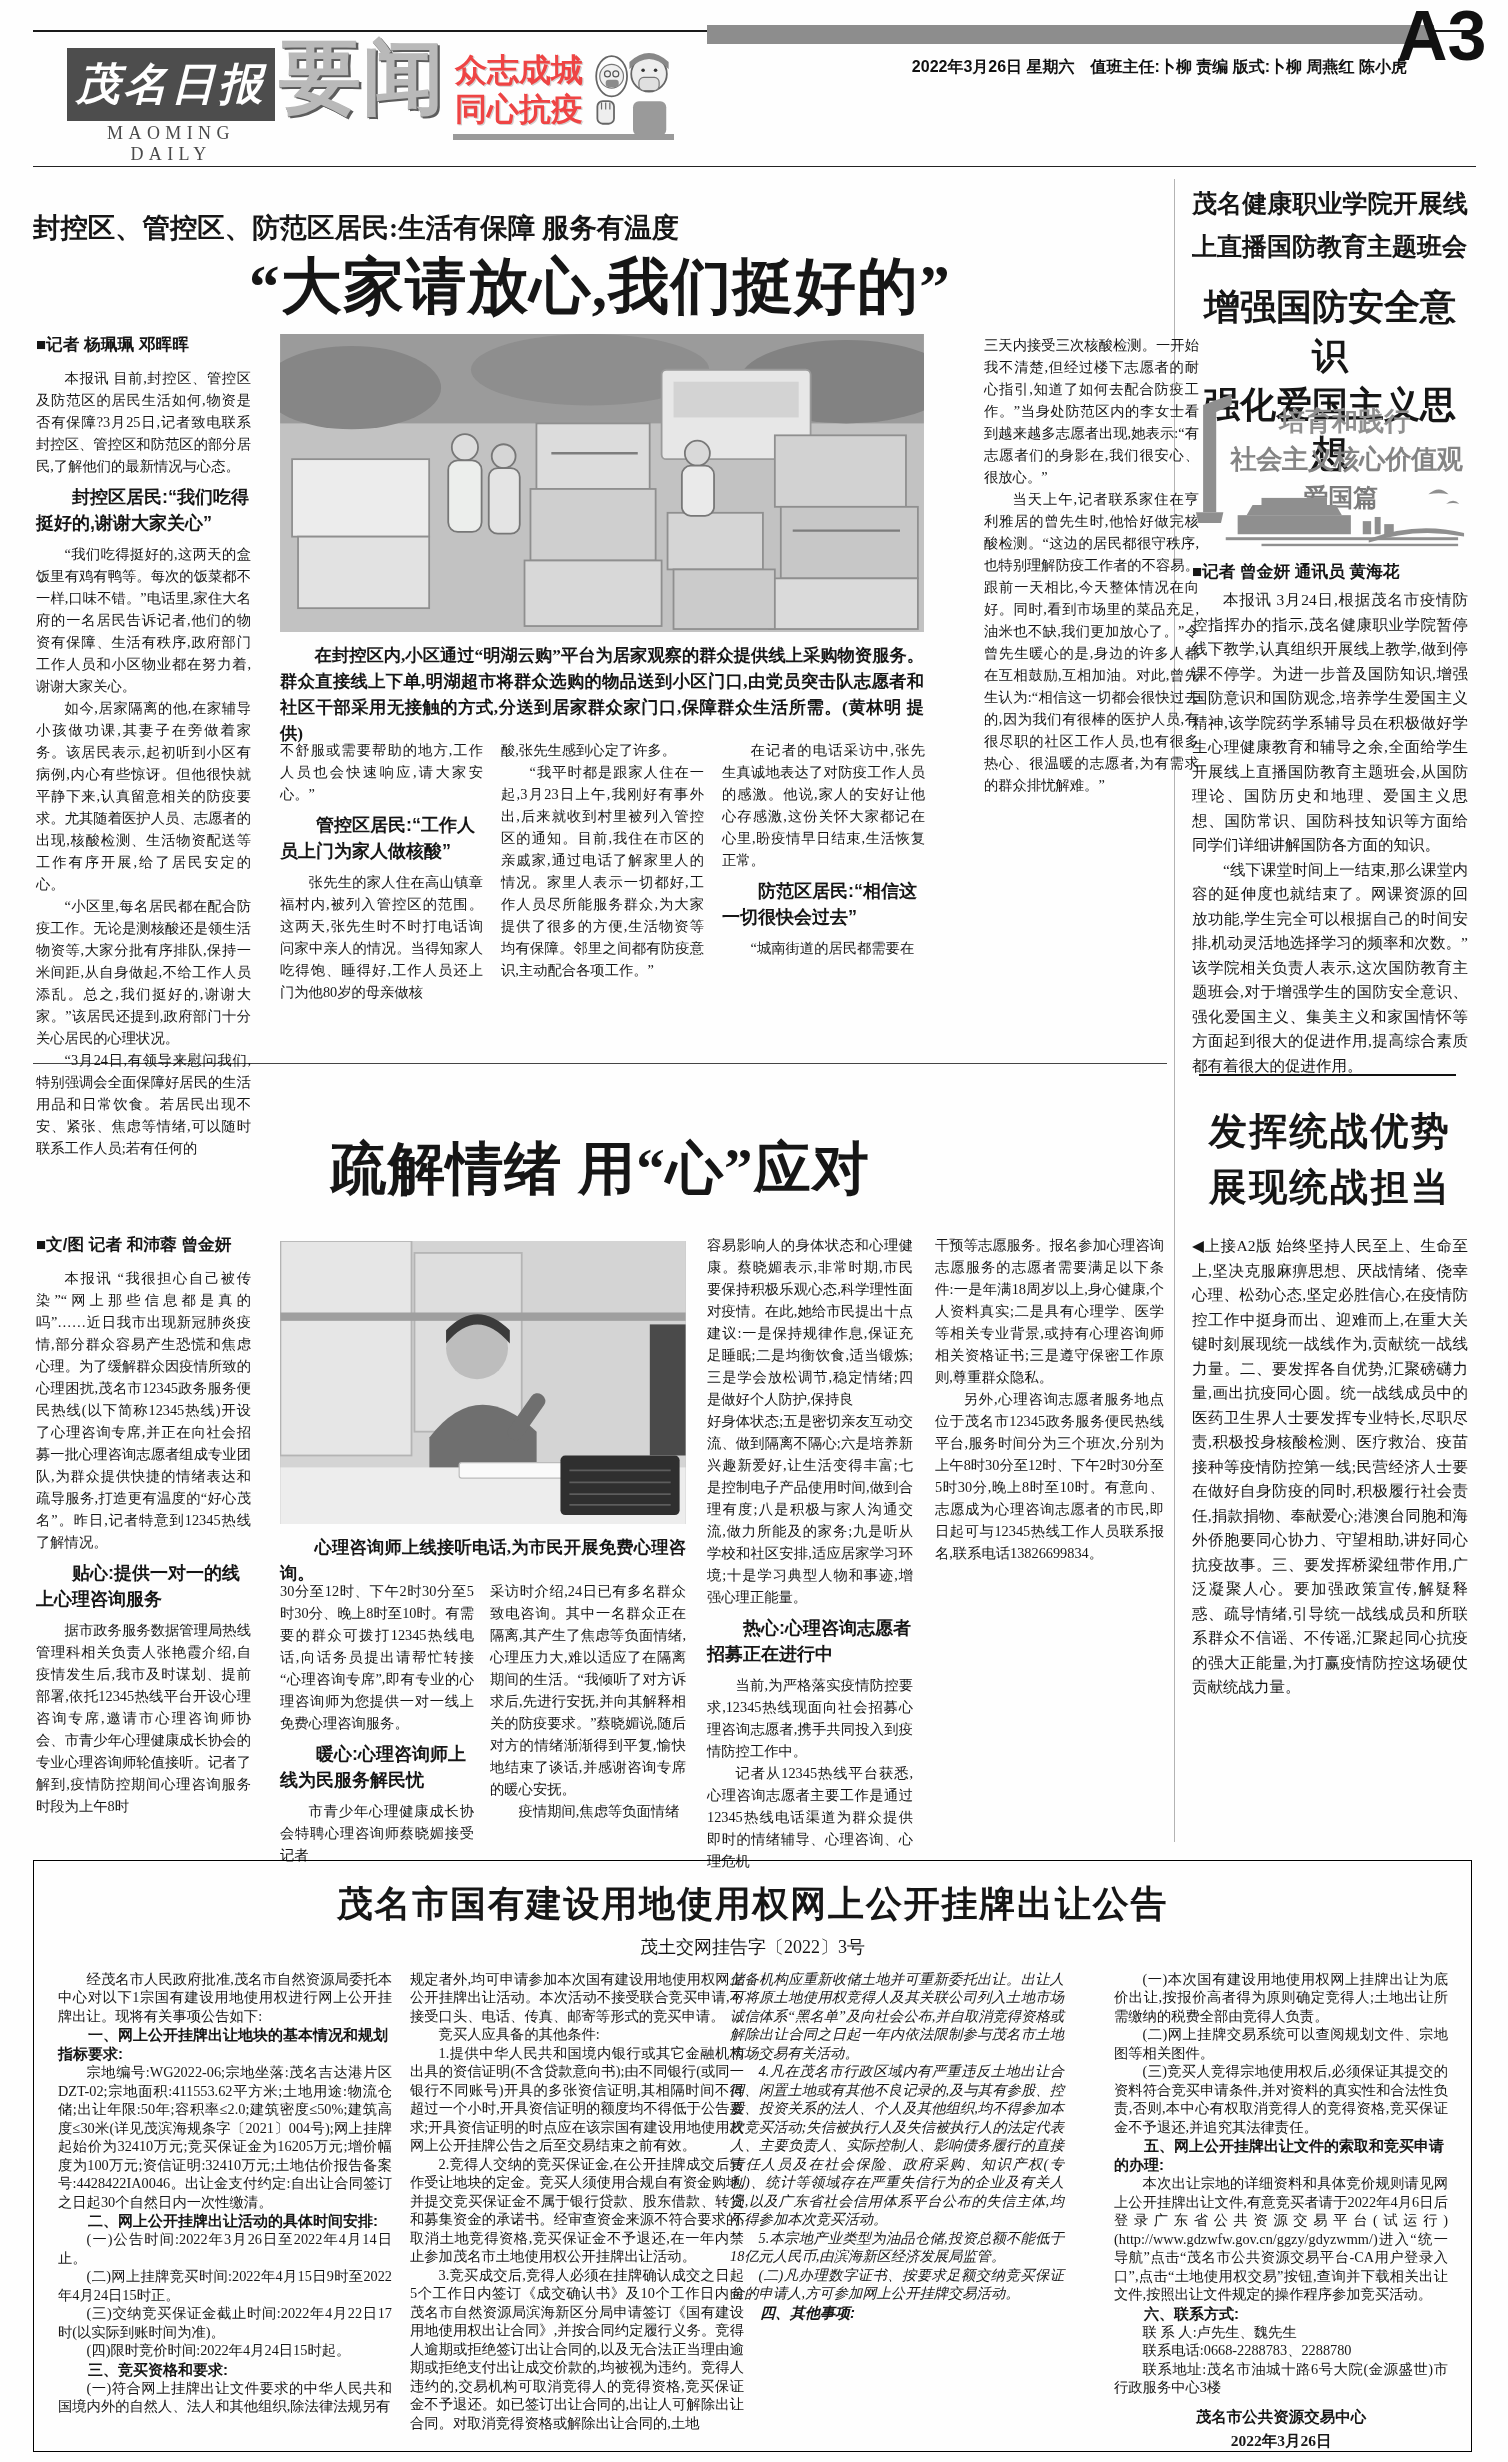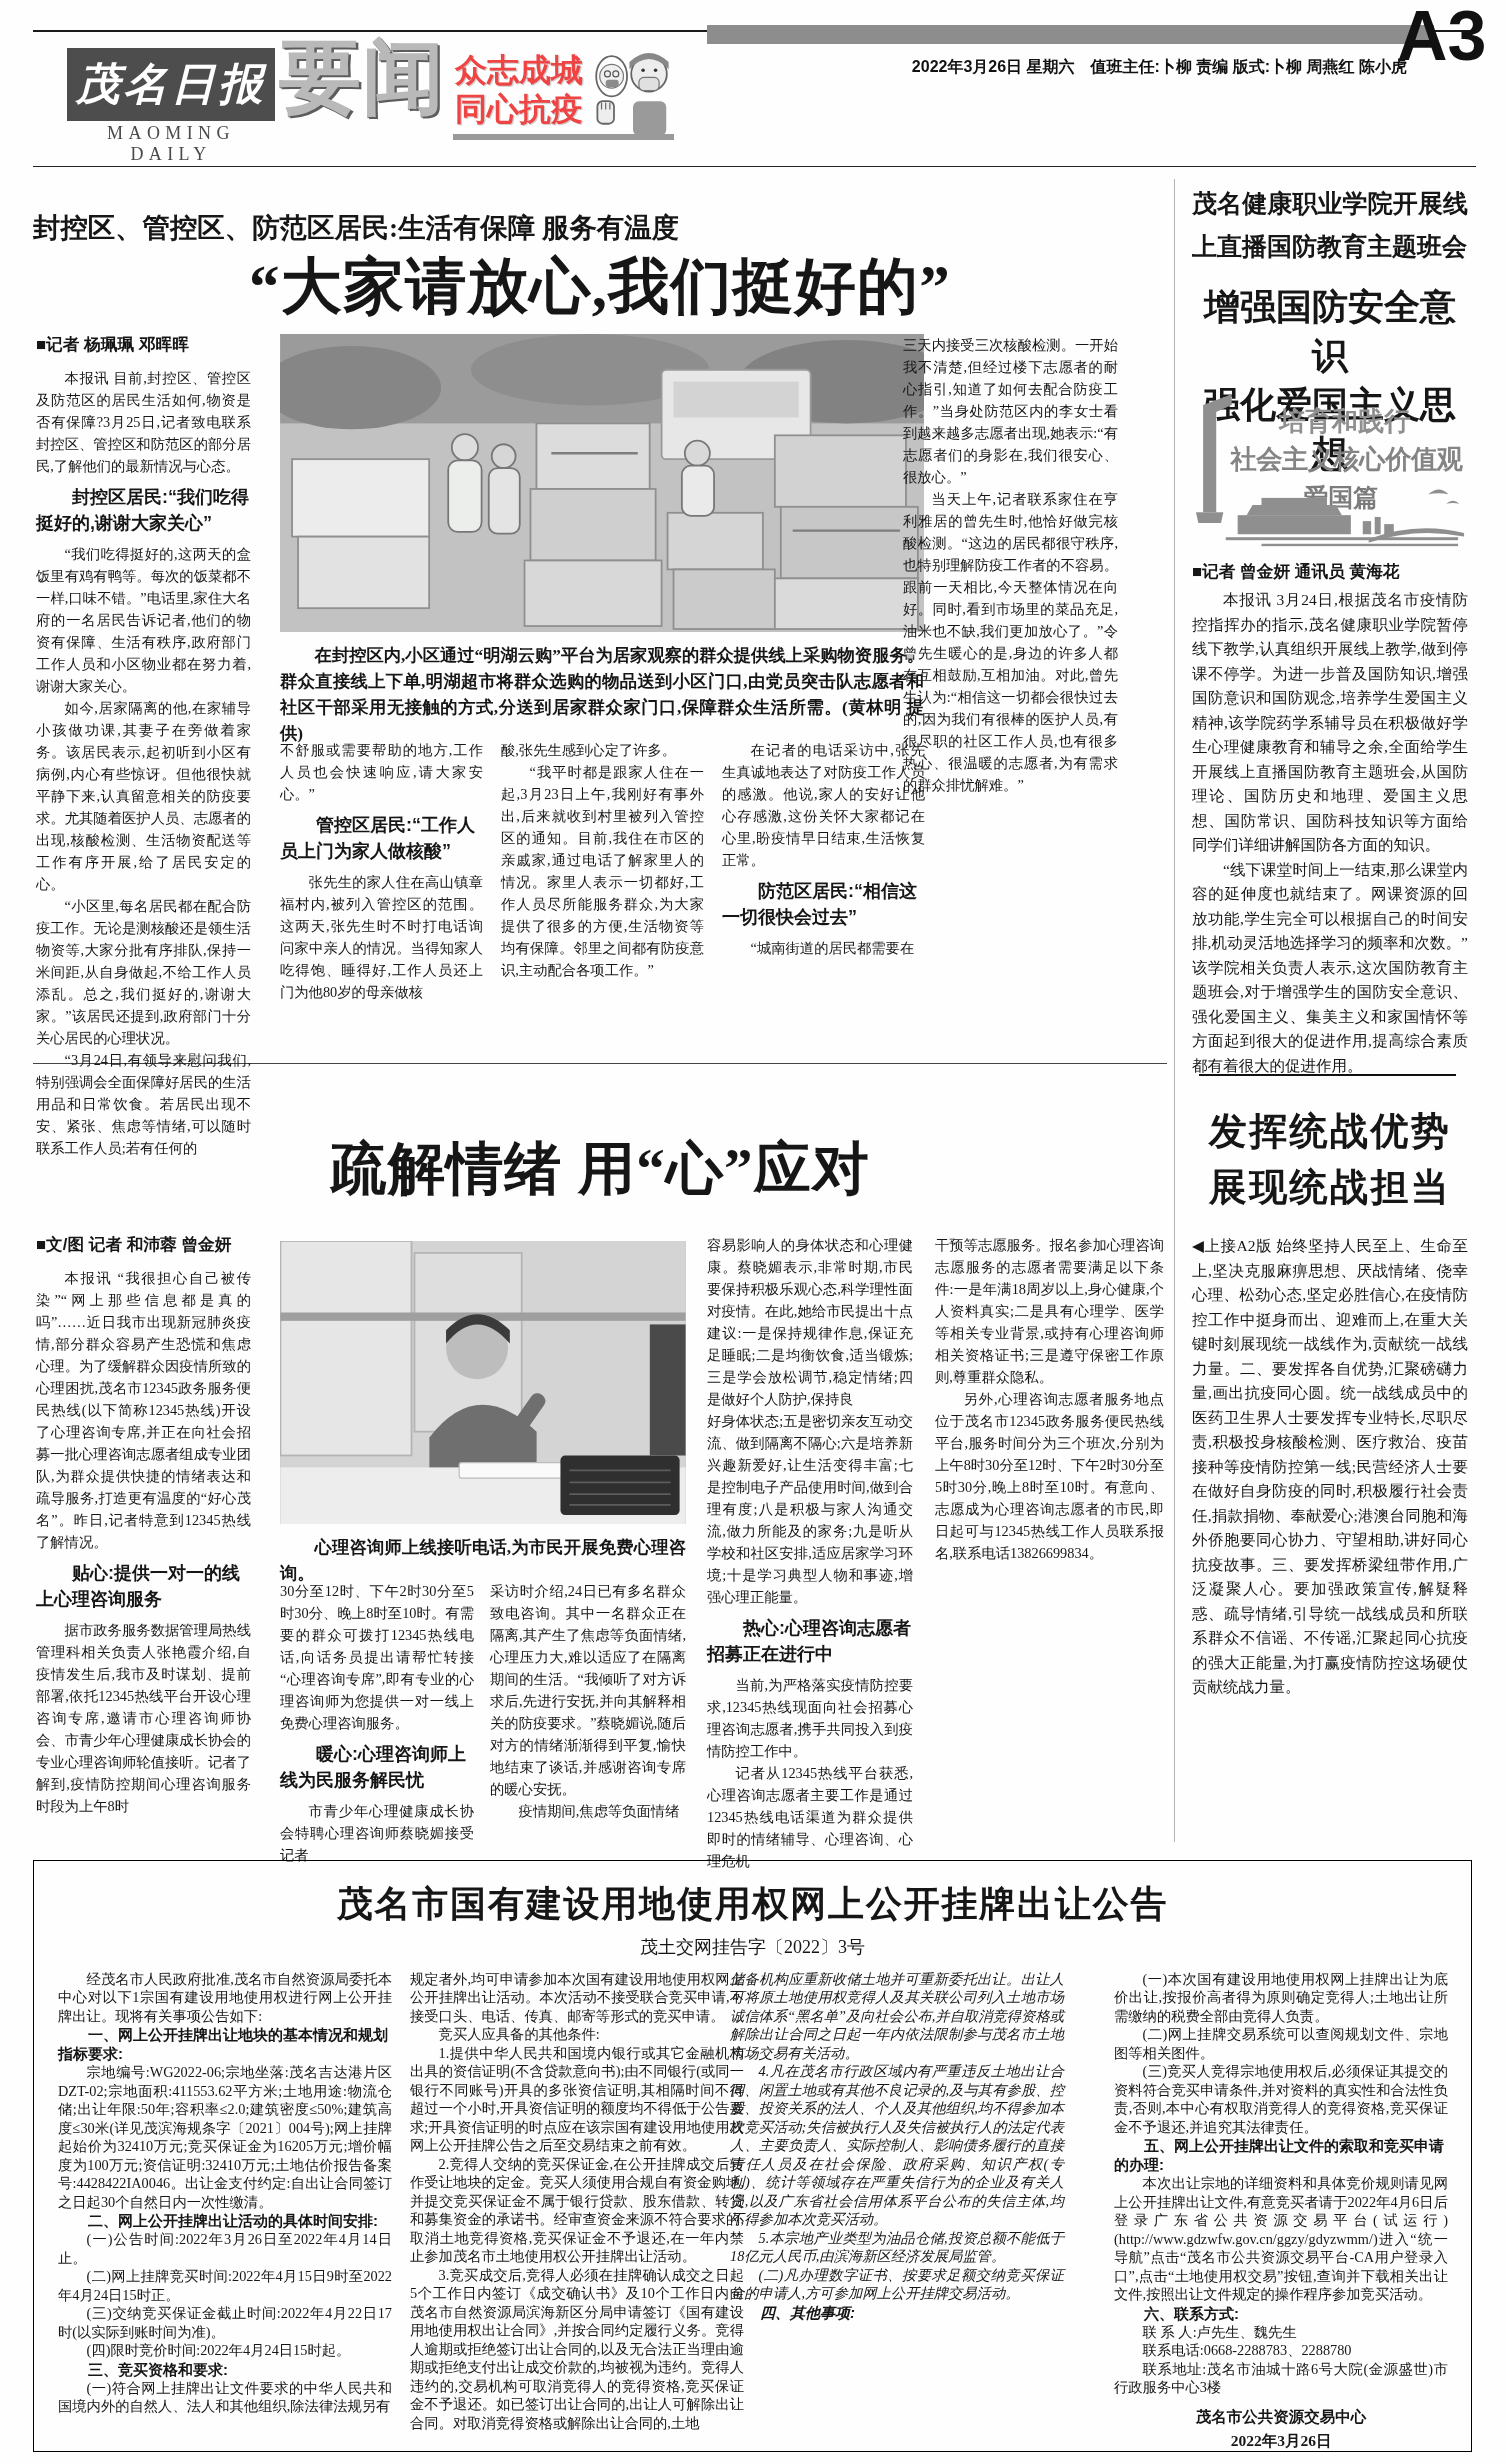--- a/index.html
+++ b/index.html
@@ -161,21 +161,21 @@
     </div>
   <div class="col" style="left:501px;top:739px;width:203px;height:320px;">
       <p class="para cont">酸,张先生感到心定了许多。</p>
       <p class="para">“我平时都是跟家人住在一起,3月23日上午,我刚好有事外出,后来就收到村里被列入管控区的通知。目前,我住在市区的亲戚家,通过电话了解家里人的情况。家里人表示一切都好,工作人员尽所能服务群众,为大家提供了很多的方便,生活物资等均有保障。邻里之间都有防疫意识,主动配合各项工作。”</p>
     </div>
   <div class="col" style="left:722px;top:739px;width:203px;height:320px;">
       <p class="para">在记者的电话采访中,张先生真诚地表达了对防疫工作人员的感激。他说,家人的安好让他心存感激,这份关怀大家都记在心里,盼疫情早日结束,生活恢复正常。</p>
       <div class="colsub">防范区居民:“相信这一切很快会过去”</div>
       <p class="para">“城南街道的居民都需要在</p>
     </div>
-  <div class="col" style="left:903px;top:334px;width:215px;height:725px;">
+  <div class="col" style="left:984px;top:334px;width:215px;height:725px;">
       <p class="para cont">三天内接受三次核酸检测。一开始我不清楚,但经过楼下志愿者的耐心指引,知道了如何去配合防疫工作。”当身处防范区内的李女士看到越来越多志愿者出现,她表示:“有志愿者们的身影在,我们很安心、很放心。”</p>
       <p class="para">当天上午,记者联系家住在亨利雅居的曾先生时,他恰好做完核酸检测。“这边的居民都很守秩序,也特别理解防疫工作者的不容易。跟前一天相比,今天整体情况在向好。同时,看到市场里的菜品充足,油米也不缺,我们更加放心了。”令曾先生暖心的是,身边的许多人都在互相鼓励,互相加油。对此,曾先生认为:“相信这一切都会很快过去的,因为我们有很棒的医护人员,有很尽职的社区工作人员,也有很多热心、很温暖的志愿者,为有需求的群众排忧解难。”</p>
     </div>
 
   <div class="abs" id="sb-kicker">茂名健康职业学院开展线上直播国防教育主题班会</div>
   <div class="abs" id="sb-headline">
     <div>增强国防安全意识</div>
     <div>强化爱国主义思想</div>
   </div>
   <div class="abs" style="left:1190px;top:387px;">

